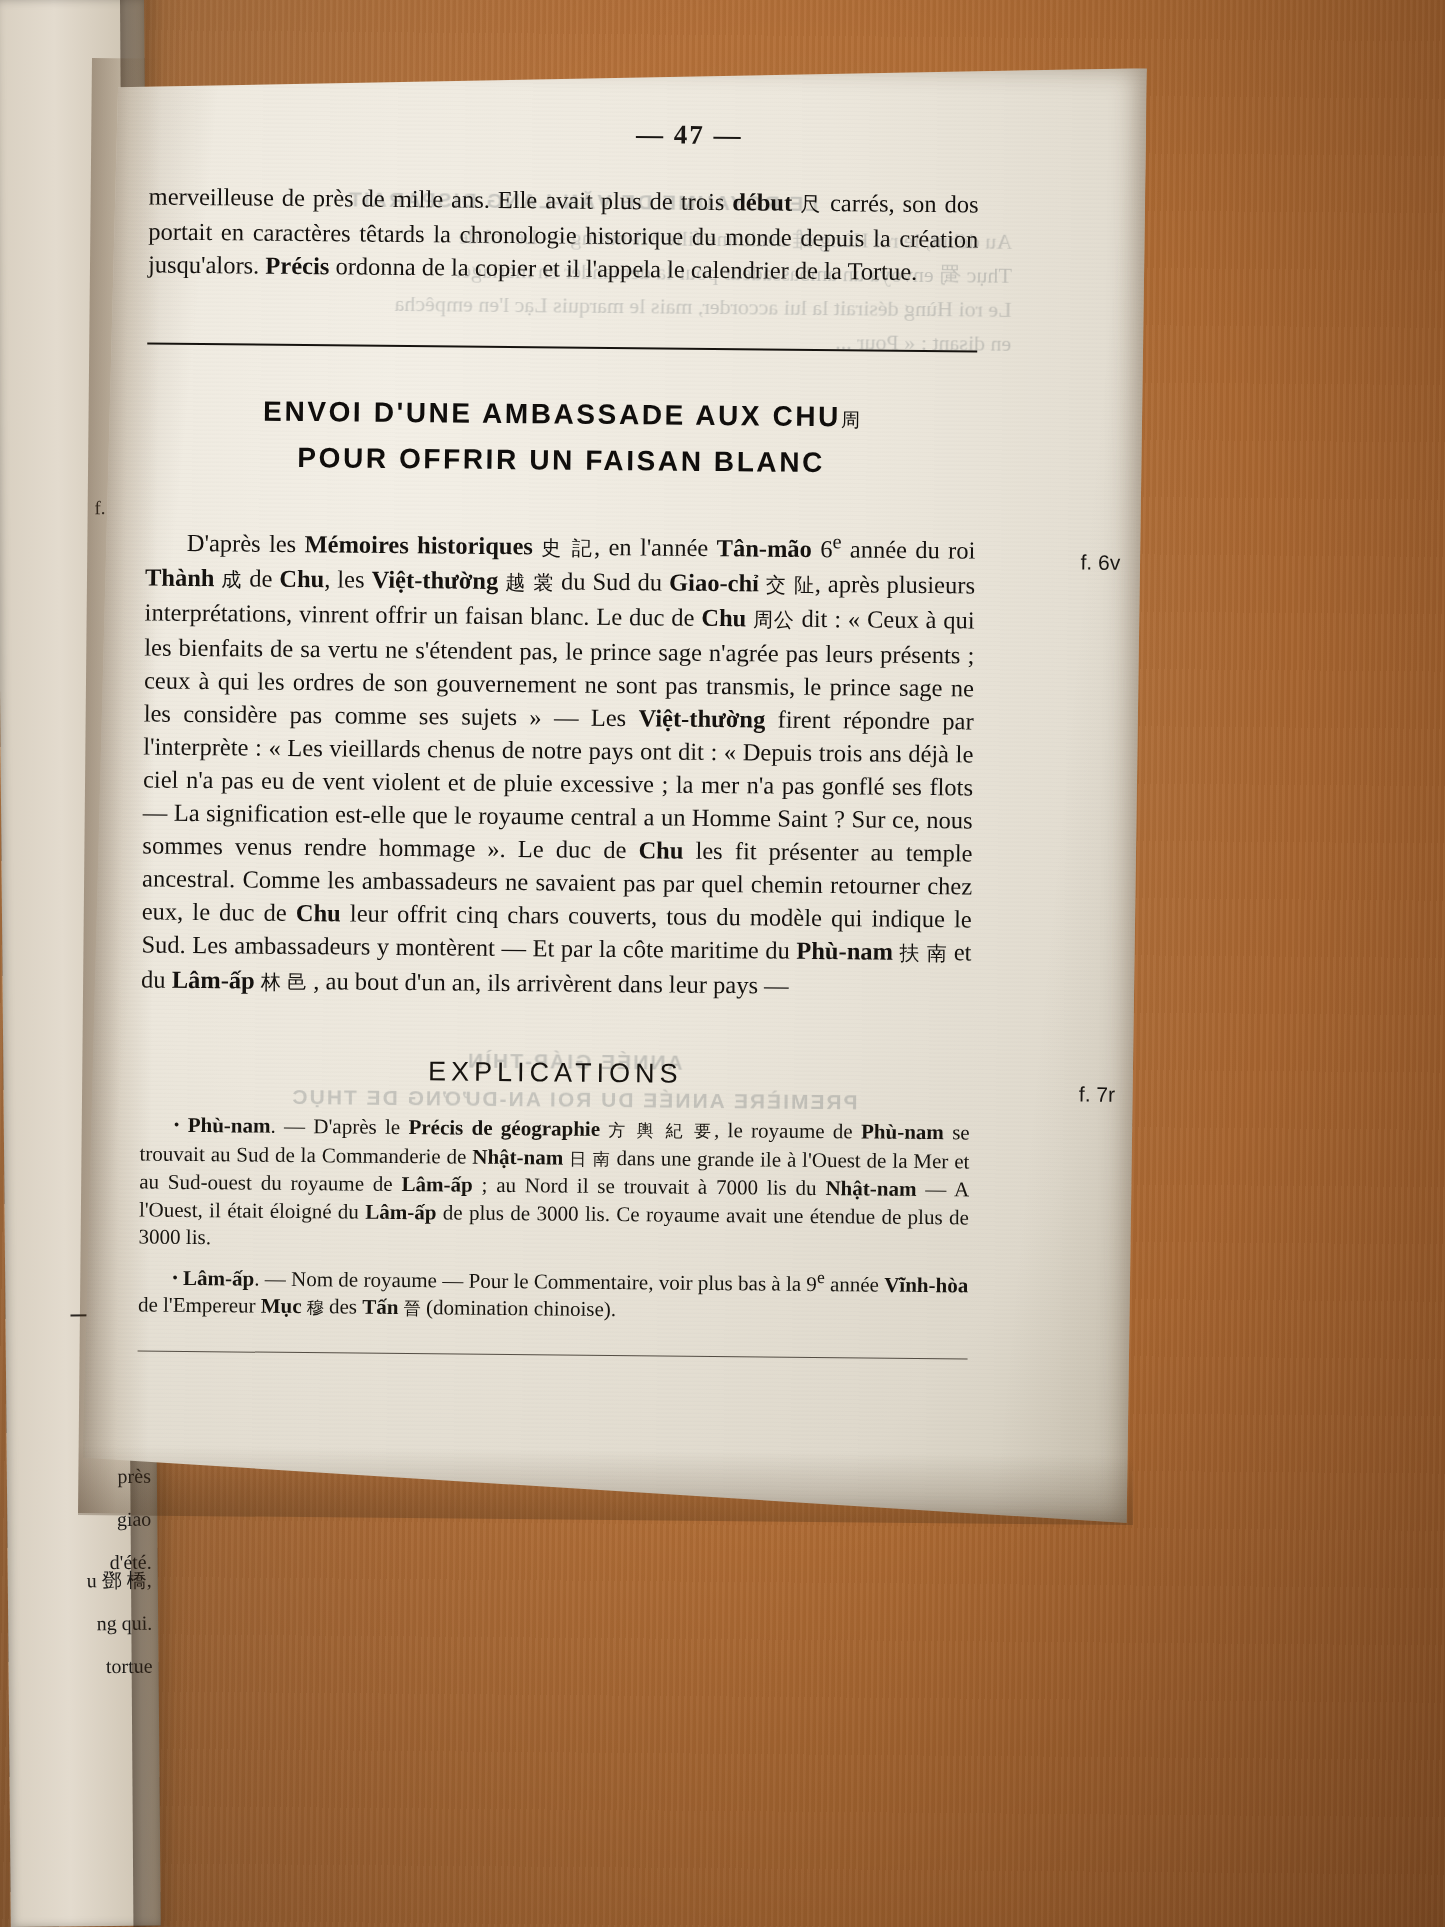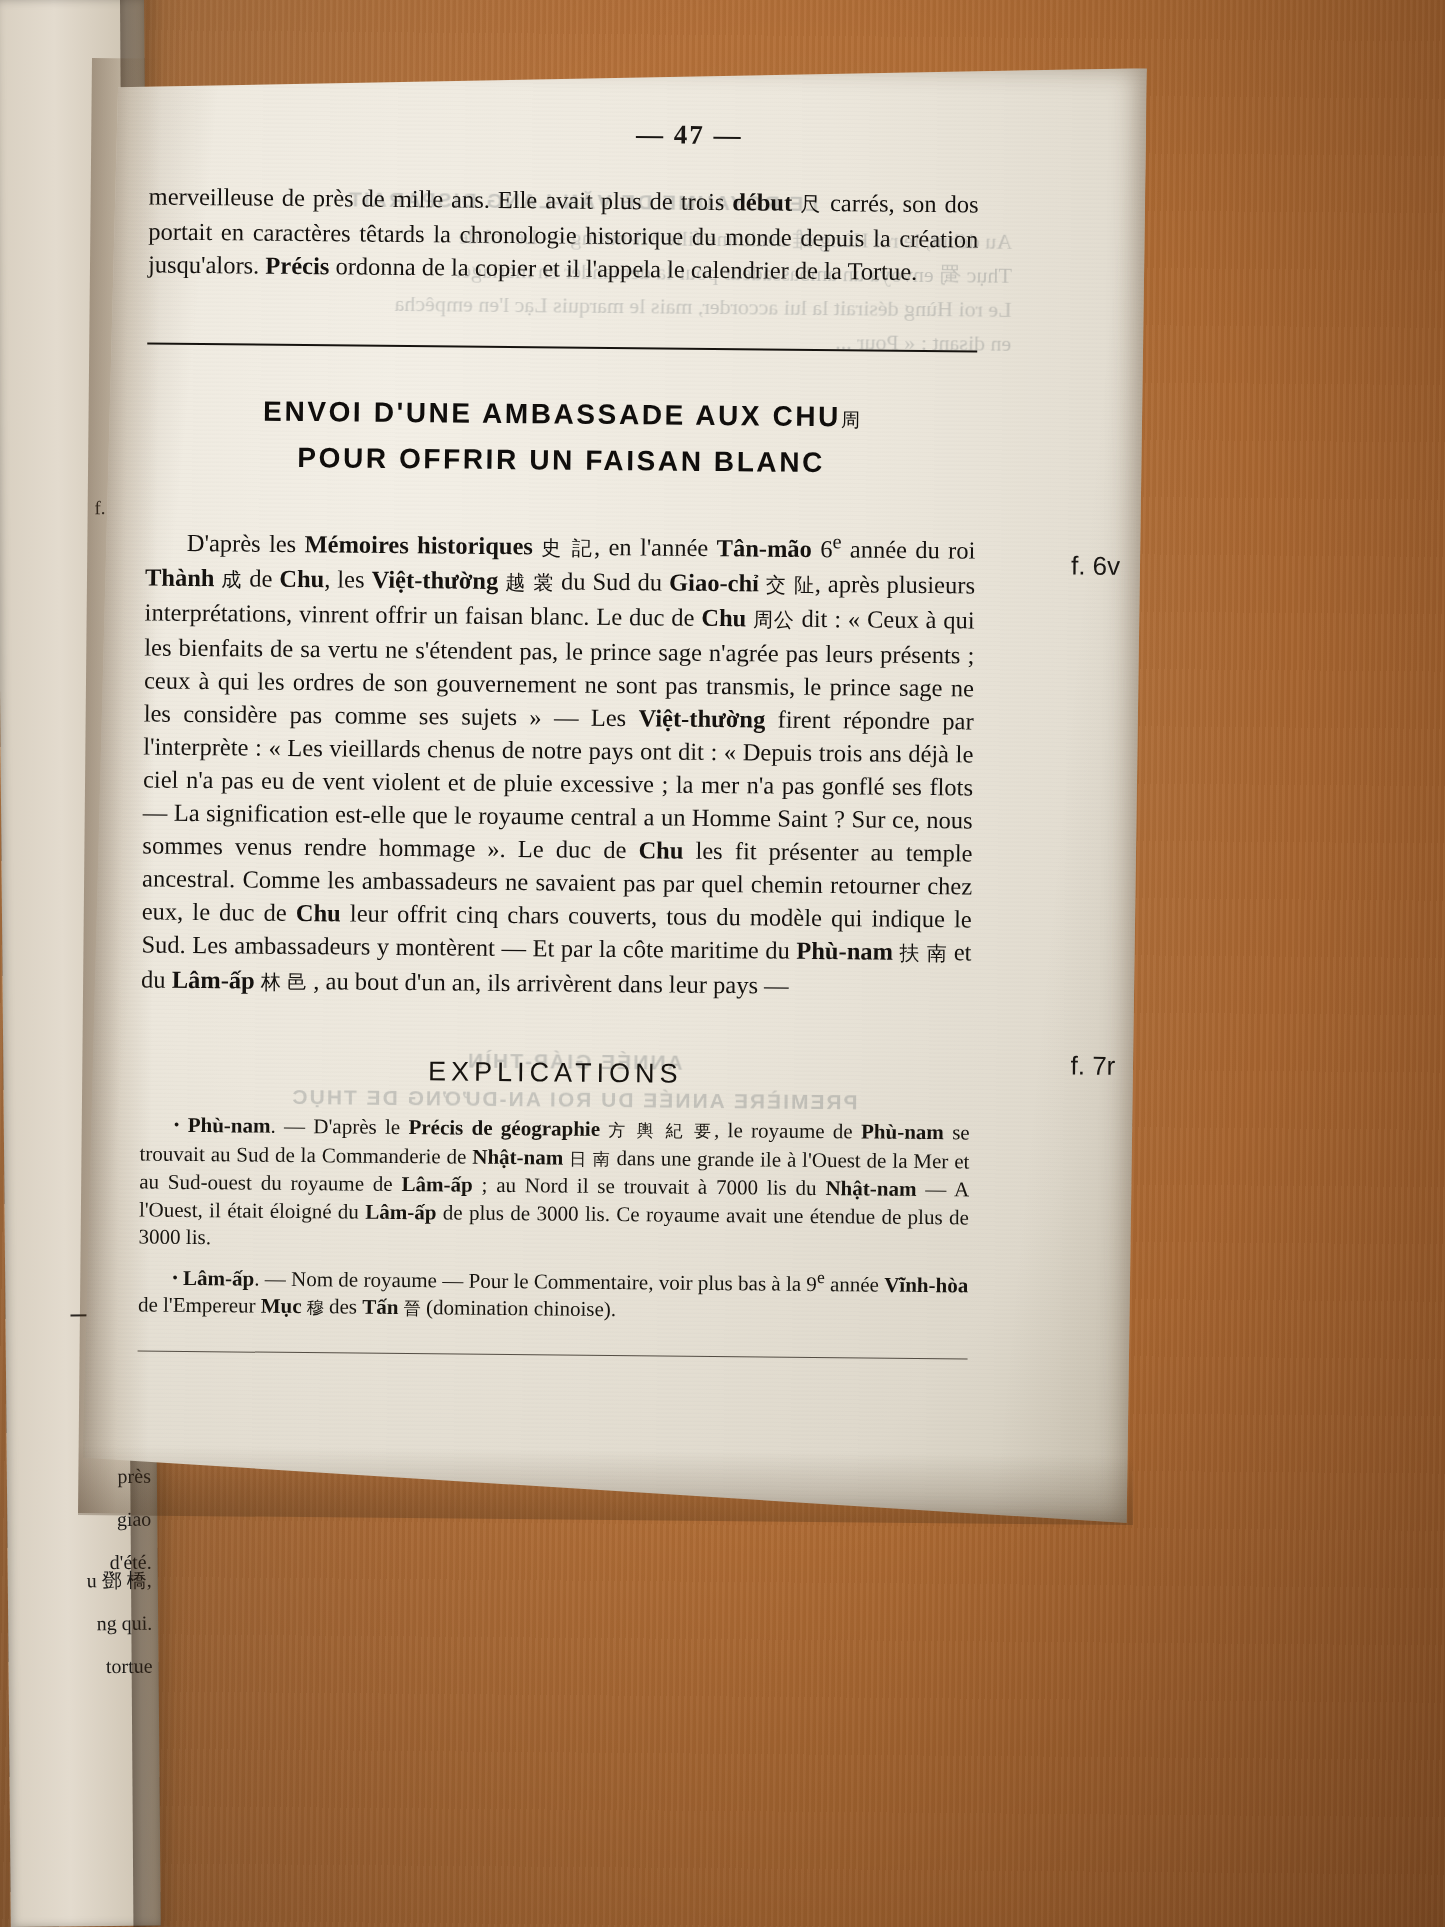--- a/index.html
+++ b/index.html
@@ -201,26 +201,26 @@
     border-top: 1.5px solid #3a332a;
     width: 100%;
     margin: 30px 0 0 0;
     opacity: .85;
   }
 
   
   .foliomark {
     position: absolute;
     font-family: "Liberation Sans", sans-serif;
-    font-size: 26px;
+    font-size: 21px;
     color: #191613;
     right: 22px;
   }
   .foliomark.f6v { top: 483px; }
-  .foliomark.f7r { top: 983px; }
+  .foliomark.f7r { top: 1015px; }
 
   
   .ghost {
     position: absolute;
     left: 62px;
     top: 120px;
     width: 860px;
     transform: scaleX(-1);
     opacity: 0.20;
     color: #2f3b44;

